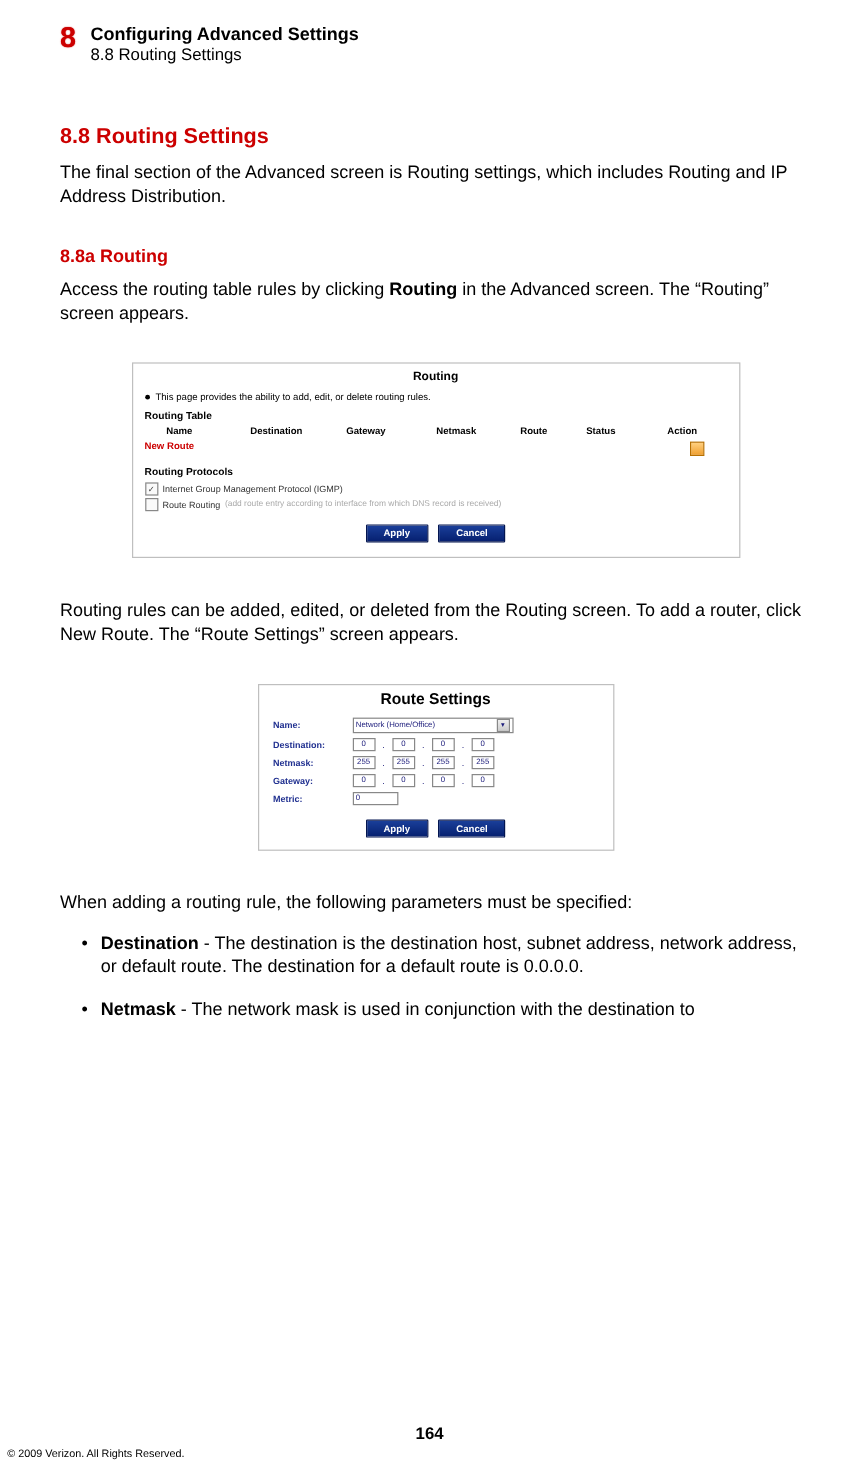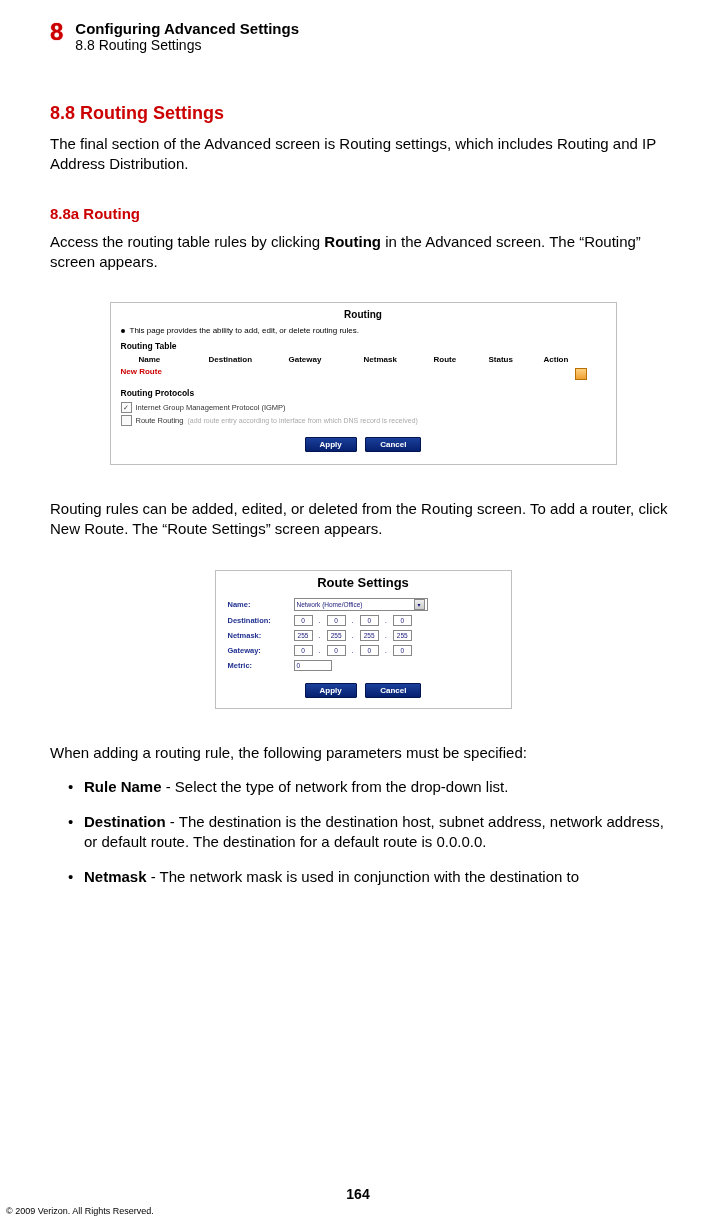--- a/index.html
+++ b/index.html
@@ -95,21 +95,21 @@
     font-weight: 700;
     font-size: 8px;
     padding: 1px 0;
   }
   .col-name{width:70px;}
   .col-dest{width:80px;}
   .col-gw{width:75px;}
   .col-nm{width:70px;}
   .col-metric{width:55px;}
   .col-status{width:55px;}
-  .col-action{width:50px;text-align:left;}
+  .col-action{width:50px;text-align:center;}
   .new-route {
     color: #c00;
     font-weight: 700;
     font-size: 8px;
     padding: 2px 0 8px 0;
   }
   .proto-row {
     display: flex;
     align-items: center;
     gap: 4px;
@@ -340,23 +340,20 @@
     <div class="btnrow">
       <span class="btn">Apply</span>
       <span class="btn">Cancel</span>
     </div>
   </div>
 
   <p>When adding a routing rule, the following parameters must be specified:</p>
 
   <ul class="params">
     <li>
-      <span class="inline-bold">Rule Name</span><span> - Select the type of network from the drop-down list.</span>
-    </li>
-    <li>
       <span class="inline-bold">Destination</span><span> - The destination is the destination host, subnet address, network address, or default route. The destination for a default route is 0.0.0.0.</span>
     </li>
     <li>
       <span class="inline-bold">Netmask</span><span> - The network mask is used in conjunction with the destination to</span>
     </li>
   </ul>
 
 </div>
 
 <div class="page-num">164</div>

